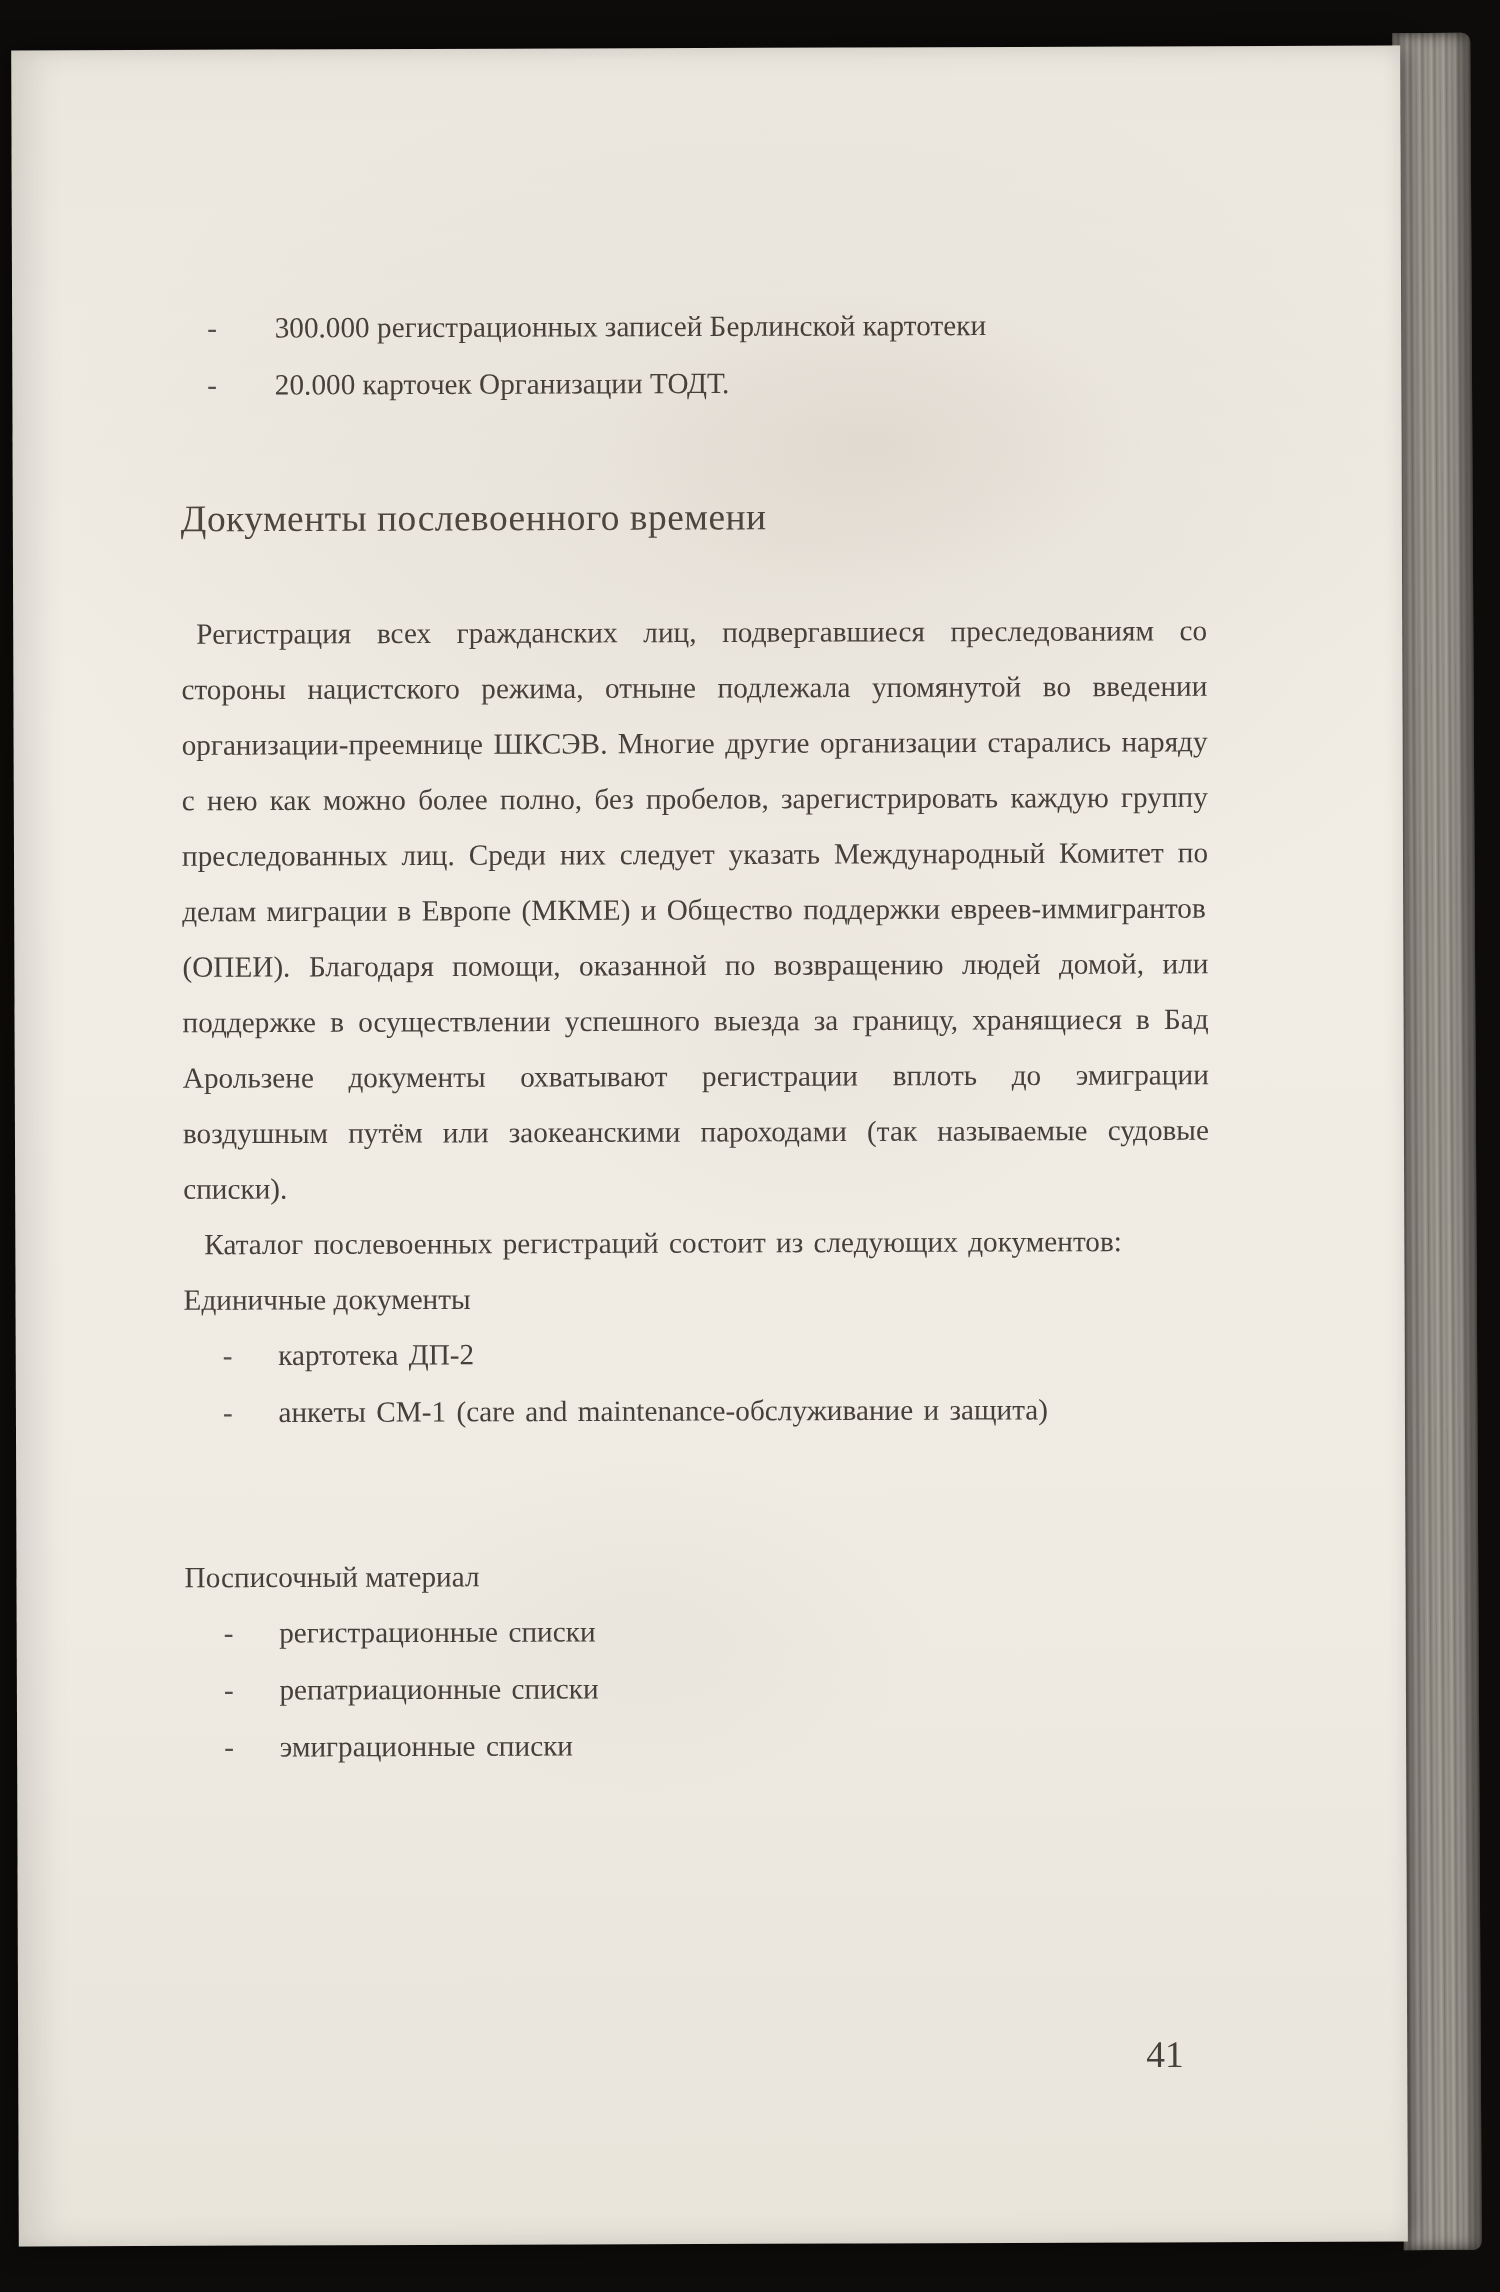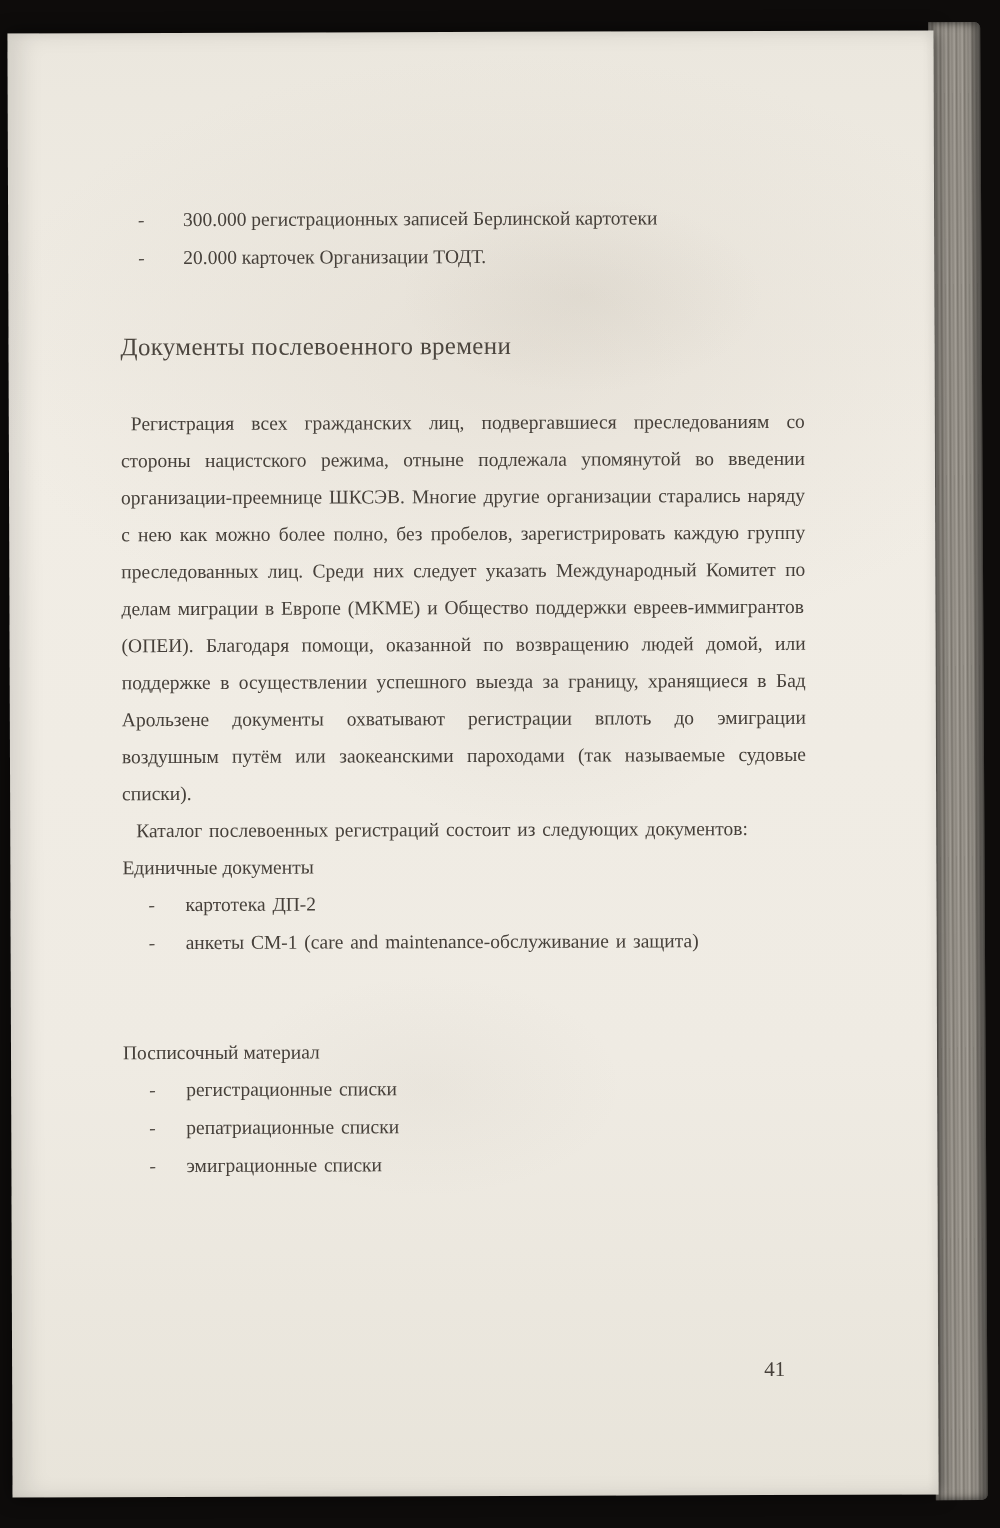--- a/index.html
+++ b/index.html
@@ -86,21 +86,21 @@
     line-height: 37px;
     margin: 0;
   }
   .inner-list .li-row .marker { padding-left: 26px; }
   .inner-list .li-row .li-text { text-align: justify; word-spacing: 2px; }
   .gap { height: 36px; }
   .page-number {
     position: absolute;
     left: 752px;
     top: 1326px;
-    font-size: 21px;
+    font-size: 25px;
     color: #46403a;
   }
   
   .bleed {
     position: absolute;
     left: 0; top: 0; right: 0; bottom: 0;
     pointer-events: none;
     background:
       radial-gradient(ellipse 260px 140px at 62% 18%, rgba(150,140,125,0.10), rgba(0,0,0,0) 70%),
       radial-gradient(ellipse 300px 200px at 58% 45%, rgba(150,140,125,0.07), rgba(0,0,0,0) 70%),

